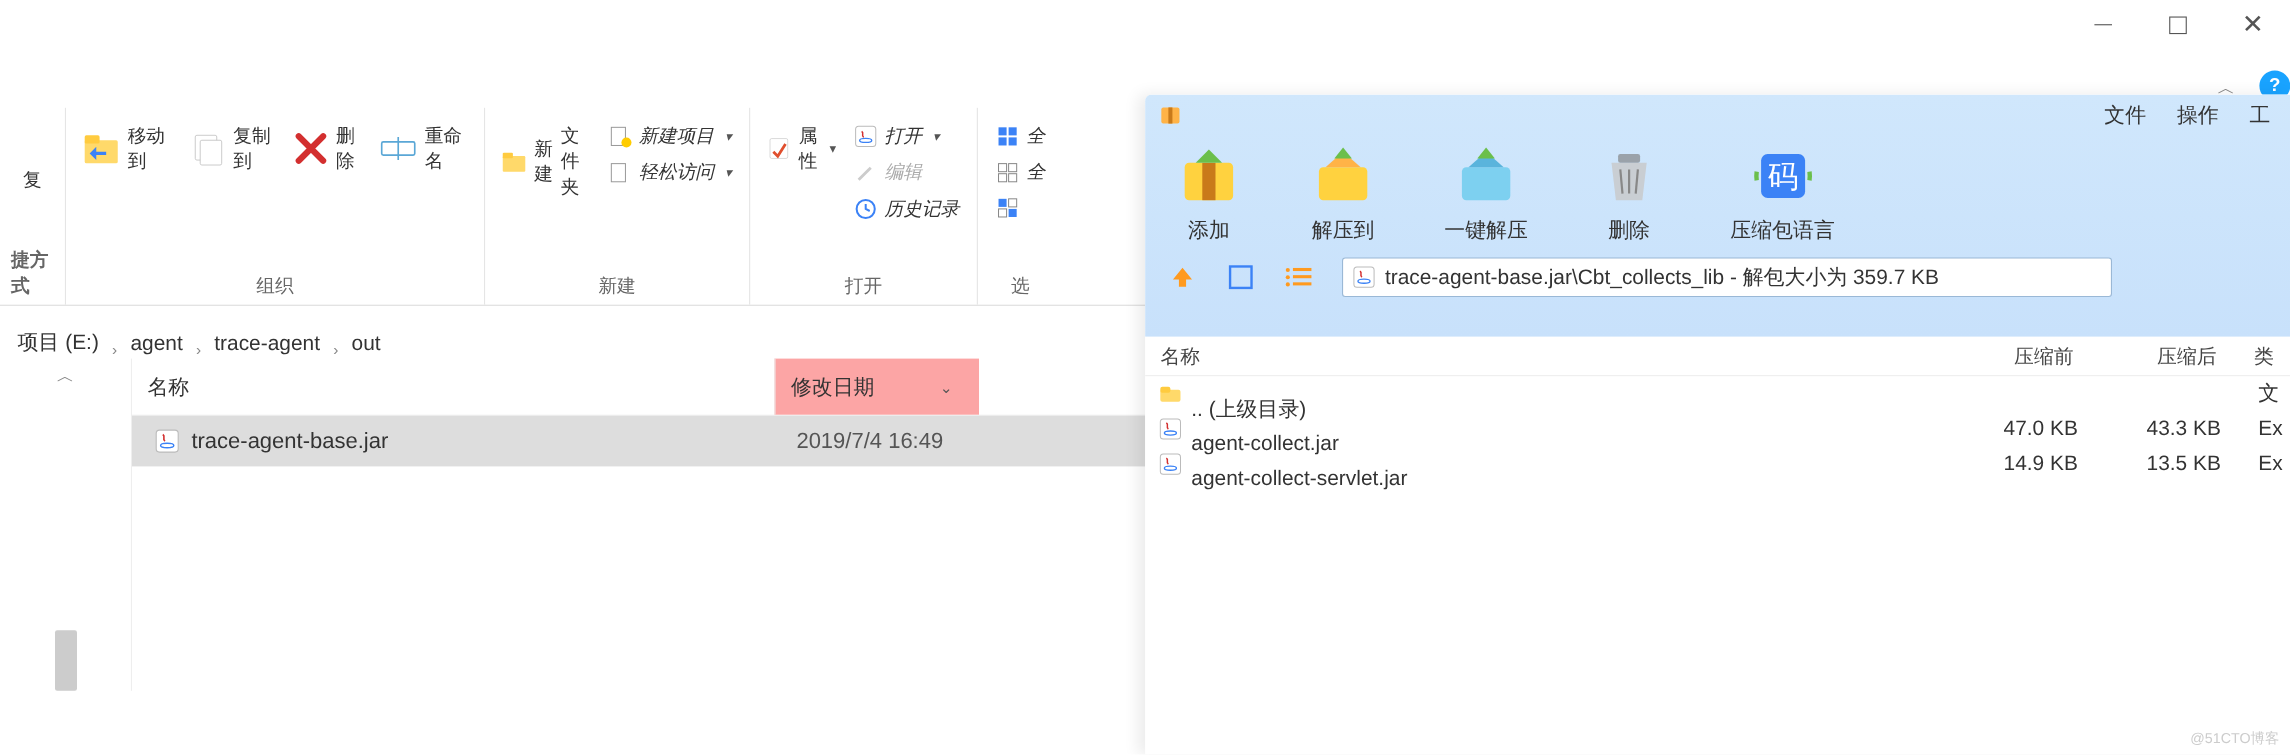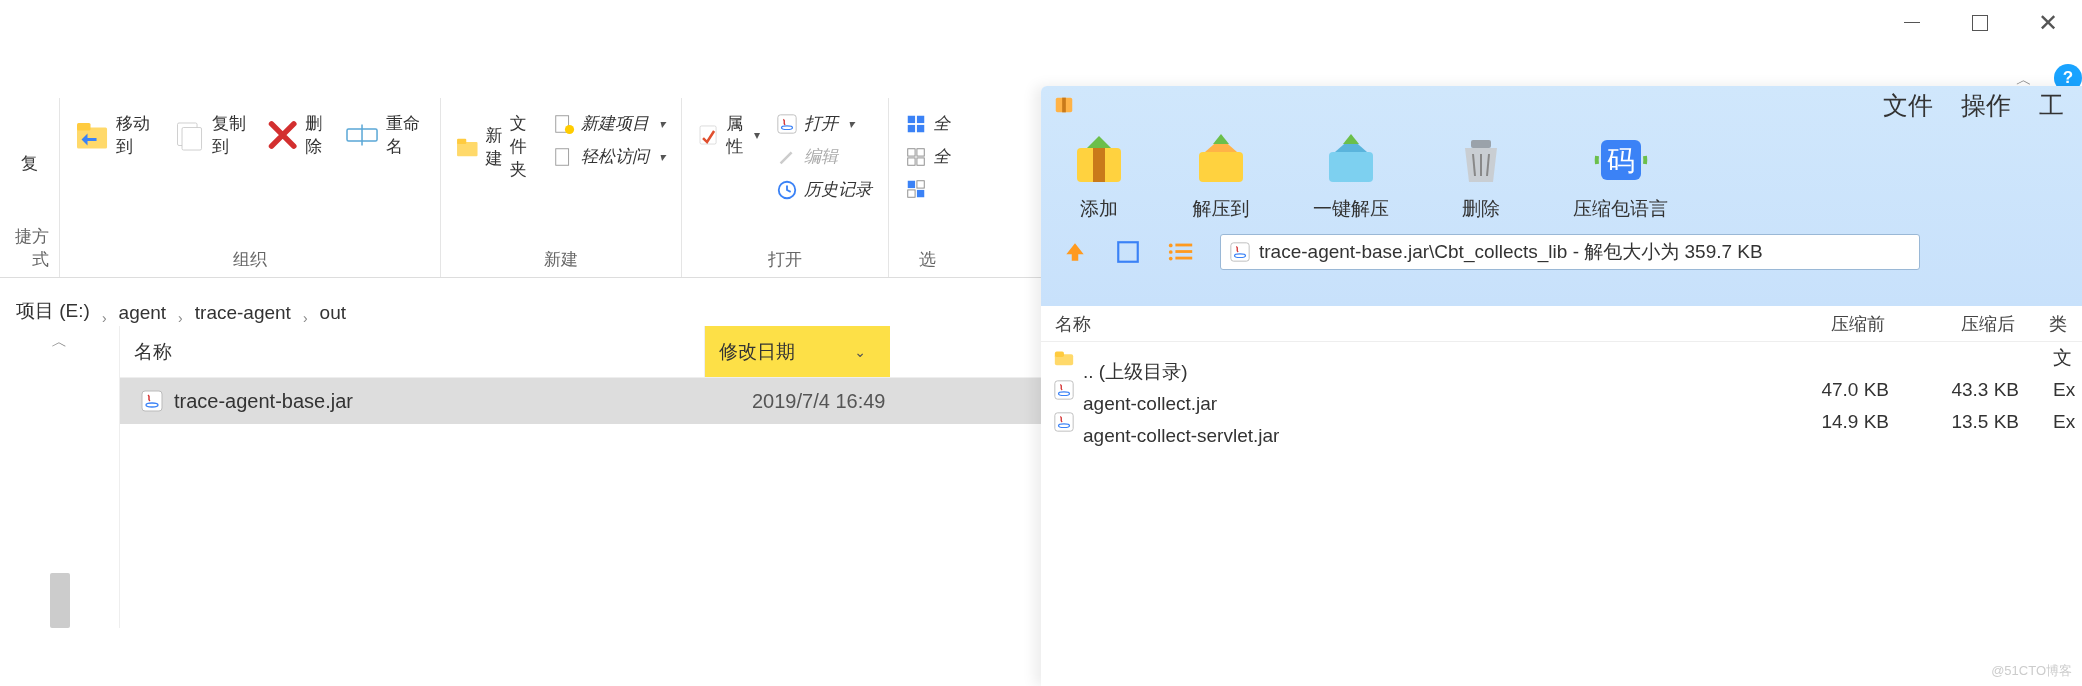--- a/index.html
+++ b/index.html
@@ -41,35 +41,35 @@
 
 .content-area { display: flex; }
 .nav-strip { width: 120px; border-right: 1px solid #eee; display: flex; flex-direction: column; align-items: center; padding-top: 6px; gap: 220px; }
 .nav-strip .collapse-chevron { color: #888; font-size: 16px; }
 .nav-strip .scrollbar { width: 20px; height: 55px; background: #ccc; border-radius: 2px; }
 
 .file-list { flex: 1; }
 .list-header { display: flex; align-items: center; height: 52px; border-bottom: 1px solid #eee; }
 .list-header .col { padding: 0 14px; font-size: 19px; color: #333; }
 .col-name { width: 584px; }
-.col-mod  { width: 186px; background: #fde047; display: flex; align-items: center; height: 100%; justify-content: space-between; border-left: 1px solid #eee; }
+.col-mod  { width: 186px; background: #fca5a5; display: flex; align-items: center; height: 100%; justify-content: space-between; border-left: 1px solid #eee; }
 .col-mod .sort-arrow { font-size: 14px; color: #555; margin-right: 10px; }
 
 .list-row { display: flex; align-items: center; height: 46px; padding-left: 20px; }
 .list-row.selected { background: #ddd; }
 .list-row .ico-jar { width: 24px; height: 24px; margin-right: 10px; }
 .row-filename { flex: 0 0 550px; font-size: 20px; color: #333; }
-.row-date { width: 186px; font-size: 20px; color: #555; margin-left: 28px; }
+.row-date { width: 186px; font-size: 20px; color: #555; }
 
 
 .zipwin { position: absolute; left: 1041px; top: 86px; right: 0; height: 600px; background: #fff; border-top-left-radius: 6px; overflow: hidden; box-shadow: -6px 0 14px rgba(0,0,0,.08); }
 .zip-header { height: 220px; background: linear-gradient(#d0e7fc, #c8e1fb); display: flex; flex-direction: column; }
 .zip-titlebar { display: flex; align-items: center; height: 38px; padding: 0 12px; gap: 10px; color: #3a3a3a; font-size: 19px; }
 .zip-titlebar .spacer { flex: 1; }
-.zip-menu { display: flex; gap: 28px; font-size: 25px; color: #333; padding-right: 6px; align-items: center; }
+.zip-menu { display: flex; gap: 28px; font-size: 19px; color: #333; padding-right: 6px; align-items: center; }
 
 .zip-toolbar { display: flex; align-items: flex-end; gap: 62px; padding: 6px 28px 4px; }
 .zbtn { display: flex; flex-direction: column; align-items: center; gap: 6px; font-size: 19px; color: #333; }
 .zbtn .ico-z { width: 60px; height: 60px; }
 
 .zip-pathbar { display: flex; align-items: center; gap: 25px; padding: 8px 20px 10px; }
 .nav-icon { width: 28px; height: 28px; display: flex; align-items: center; justify-content: center; }
 .path-box { flex: 0 0 700px; height: 36px; background: #fff; border: 1px solid #9ab8d6; border-radius: 3px; display: flex; align-items: center; padding: 0 8px; gap: 8px; font-size: 19px; color: #333; }
 
 .zip-listhead { display: flex; align-items: center; height: 36px; border-bottom: 1px solid #eee; font-size: 18px; color: #444; }
@@ -103,21 +103,21 @@
 <div class="ribbon-collapse-chevron">︿</div>
 <div class="help-circle">?</div>
 
 <div class="explorer">
   <div class="ribbon">
 
     <div class="ribbon-group stub-left">
       <div class="ribbon-group-body" style="flex-direction:column;justify-content:center;align-items:flex-start;">
         <div class="stub-text">复</div>
       </div>
-      <div class="ribbon-group-label" style="text-align:right;">捷方式</div>
+      <div class="ribbon-group-label" style="text-align:left;font-weight:bold;">捷方式</div>
     </div>
 
     <div class="ribbon-group">
       <div class="ribbon-group-body">
         <div class="rbtn-big w2">
           <svg class="ico-lg" viewBox="0 0 48 48">
               <rect x="4" y="14" width="40" height="28" rx="2" fill="#ffd96a"></rect>
               <rect x="4" y="8" width="18" height="10" rx="2" fill="#ffcb3f"></rect>
               <path d="M30 28 L18 28 L18 22 L10 30 L18 38 L18 32 L30 32 Z" fill="#3b82f6"></path>
             </svg>

